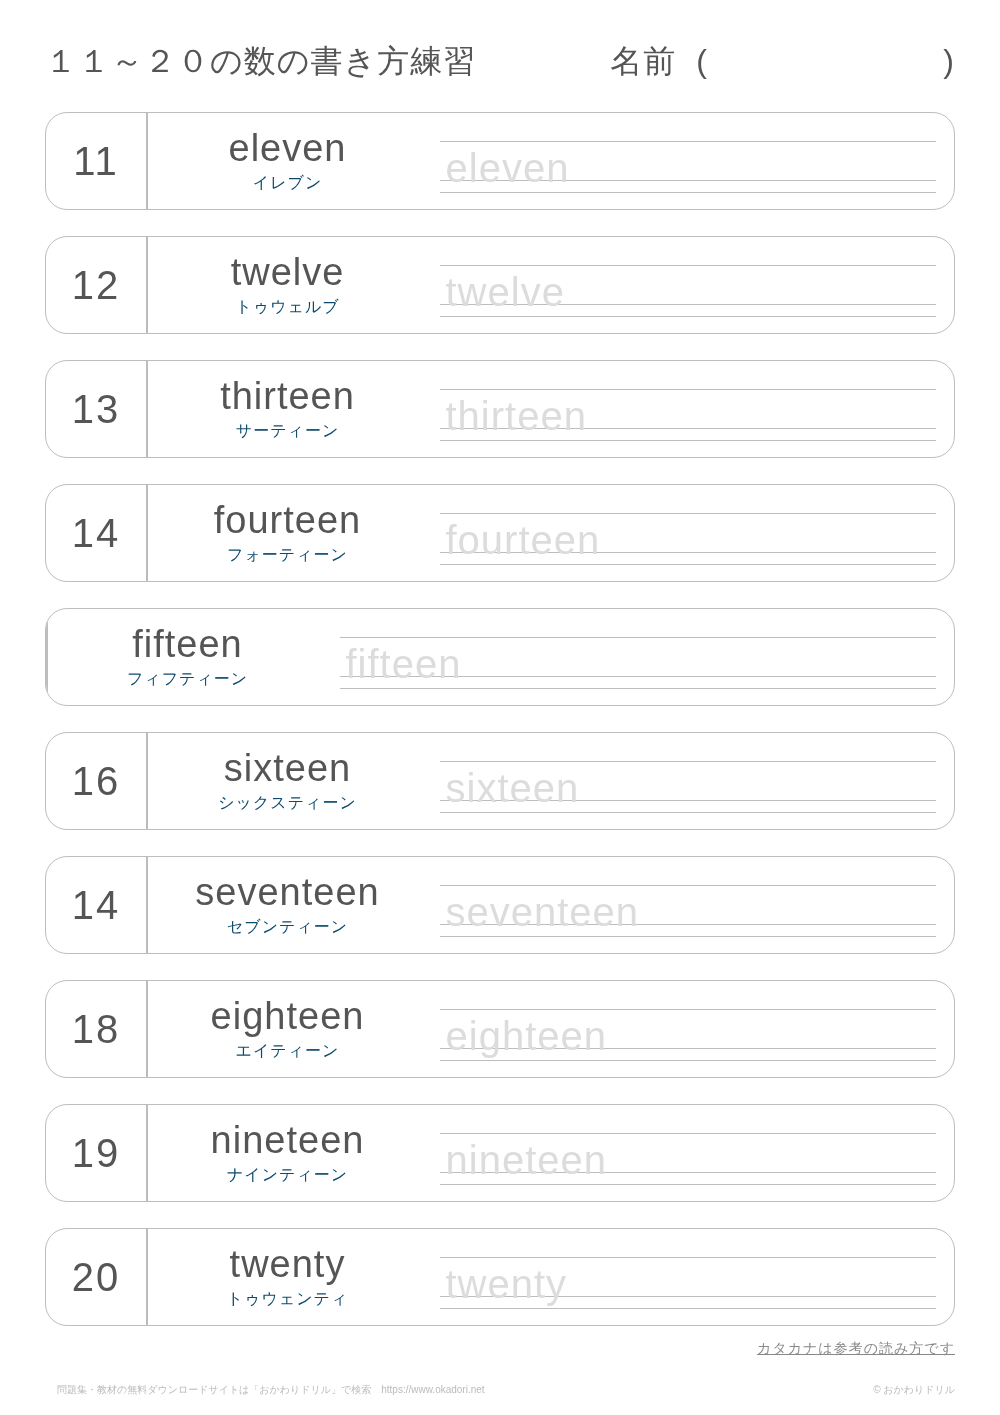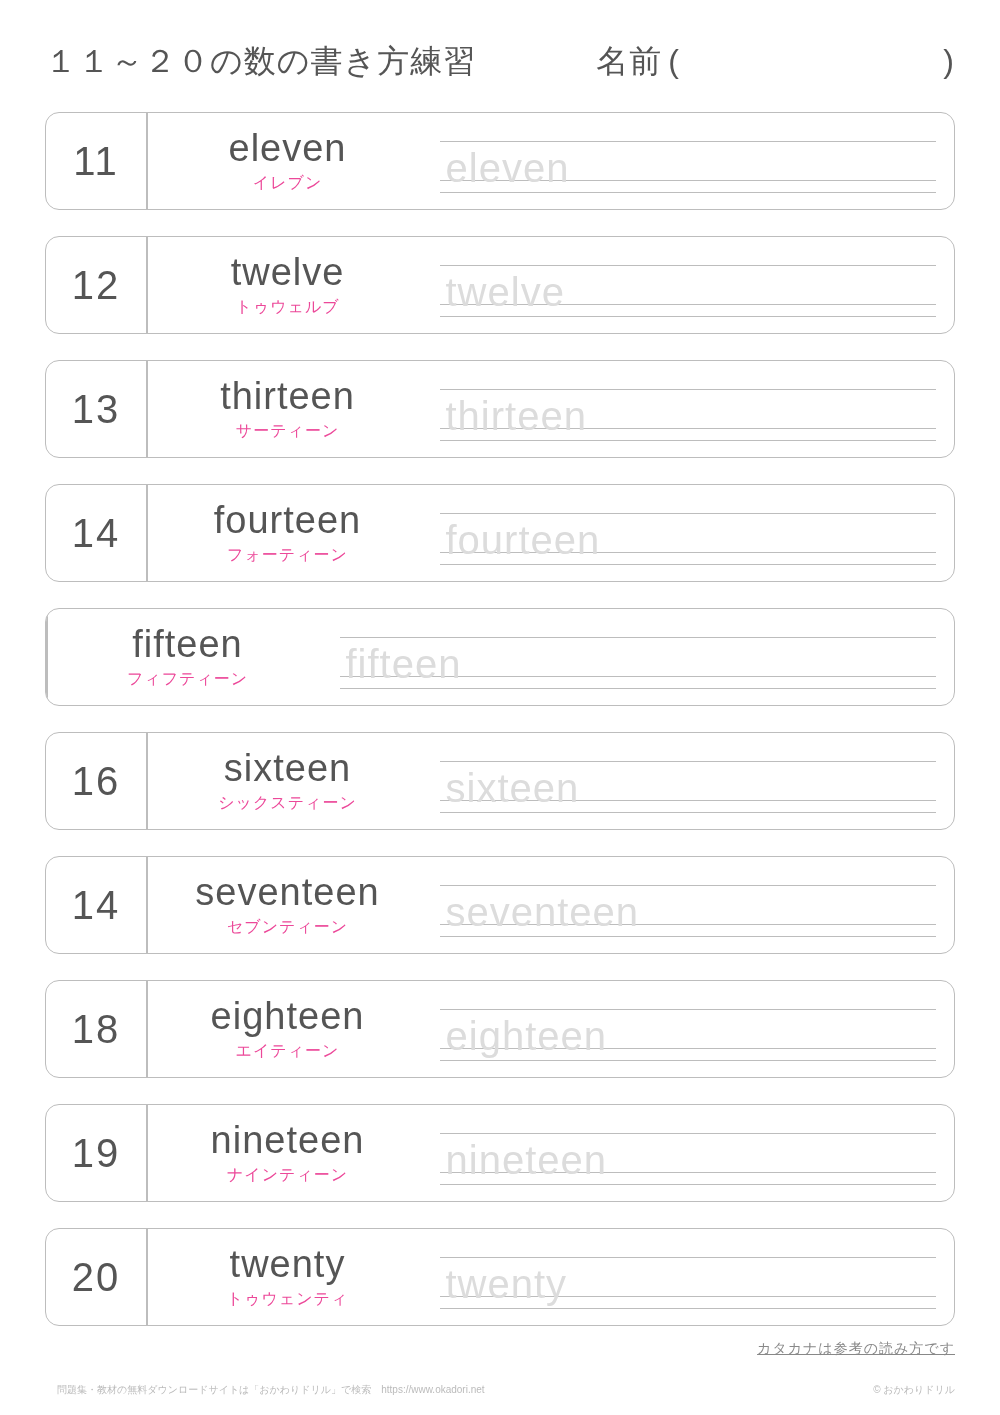--- a/index.html
+++ b/index.html
@@ -12,31 +12,32 @@
       padding: 40px 45px 20px 45px;
       position: relative;
     }
     .header {
       display: flex;
       align-items: baseline;
       margin-bottom: 28px;
       font-size: 32px;
       color: #555;
       letter-spacing: 1px;
+      gap: 14px;
     }
     .title { flex: 0 0 auto; }
     .name-label { margin-left: 120px; }
     .name-paren-open { margin-left: 6px; }
     .name-paren-close { margin-left: auto; }
     .rows { display: flex; flex-direction: column; gap: 26px; }
     .row {
       display: flex;
       align-items: stretch;
       border: 1.5px solid #bdbdbd;
-      border-radius: 14px;
+      border-radius: 22px;
       height: 98px;
       overflow: hidden;
     }
     .num-cell {
       width: 100px;
       display: flex;
       align-items: center;
       justify-content: center;
       font-size: 40px;
       color: #555;
@@ -56,21 +57,21 @@
     }
     .word-en {
       font-size: 38px;
       color: #555;
       font-family: "Century Gothic", "Futura", "Arial", sans-serif;
       letter-spacing: 1px;
       line-height: 1;
     }
     .word-kana {
       font-size: 16px;
-      color: #ec4899;
+      color: #0c4a6e;
       margin-top: 6px;
       letter-spacing: 1px;
     }
     .write-cell {
       flex: 1;
       display: flex;
       flex-direction: column;
       justify-content: center;
       padding: 0 18px 0 12px;
     }

